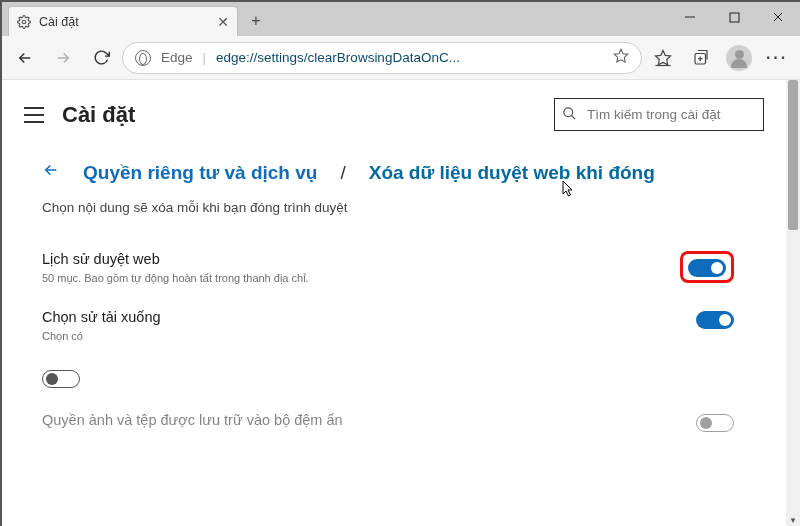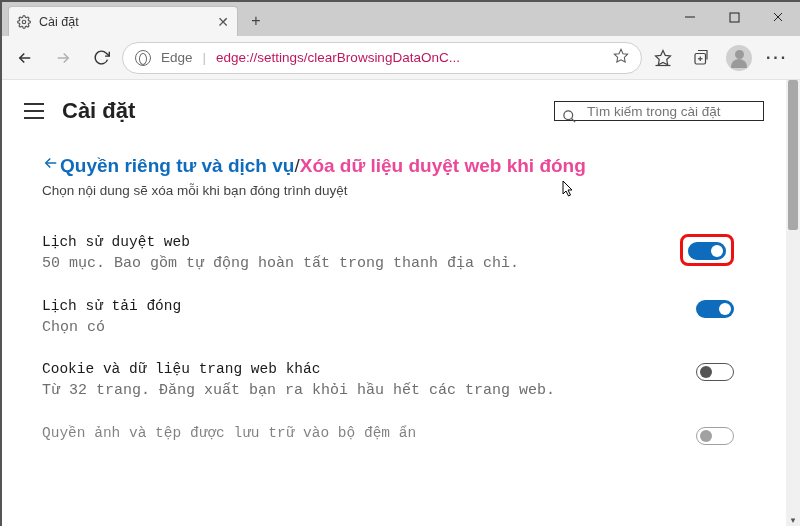--- a/index.html
+++ b/index.html
@@ -15,56 +15,56 @@
   .winbtn { width:44px; height:30px; display:flex; align-items:center; justify-content:center; font-size:12px; color:#222;}
   .winbtn svg{stroke:#222;}
   
   .toolbar { height:44px; background:#f5f5f5; display:flex; align-items:center; padding:0 6px; gap:4px; border-bottom:1px solid #e3e3e3;}
   .tbtn { width:34px; height:34px; display:flex; align-items:center; justify-content:center; color:#333; border-radius:4px;}
   .tbtn.disabled { color:#b0b0b0;}
   .addr { flex:1; height:32px; background:#fff; border:1px solid #cfcfcf; border-radius:16px; display:flex; align-items:center; padding:0 12px; gap:10px; font-size:13.5px; color:#6a6a6a; overflow:hidden;}
   .addr .edge-ico{width:16px;height:16px;border:1.5px solid #6a6a6a;border-radius:50%;position:relative;}
   .addr .edge-ico::after{content:"";position:absolute;left:3px;top:2px;width:6px;height:10px;border:1.5px solid #6a6a6a;border-radius:50%;}
   .addr .sep{color:#c0c0c0;}
-  .addr .url{white-space:nowrap;overflow:hidden;text-overflow:ellipsis; color:#be185d;}
+  .addr .url{white-space:nowrap;overflow:hidden;text-overflow:ellipsis; color:#0c4a6e;}
   .addr .star{margin-left:auto;color:#5a5a5a;}
   .avatar{width:26px;height:26px;border-radius:50%;background:#d0d0d0;display:flex;align-items:center;justify-content:center;}
   .avatar .head{width:9px;height:9px;border-radius:50%;background:#9a9a9a;position:relative;top:-3px;}
   .avatar .body{position:absolute;width:16px;height:9px;border-top-left-radius:8px;border-top-right-radius:8px;background:#9a9a9a;margin-top:12px;}
   .dots{letter-spacing:2px;font-weight:bold;color:#444;}
   
   .content { flex:1; display:flex; overflow:hidden; position:relative;}
   .page { flex:1; overflow:hidden; position:relative;}
   .scrollbar { width:14px; background:#f0f0f0; position:relative;}
   .scrollthumb{position:absolute;top:0;left:2px;width:10px;height:150px;background:#a8a8a8;border-radius:2px;}
   .scrollarrow{position:absolute;left:2px;width:10px;height:12px;display:flex;align-items:center;justify-content:center;font-size:9px;color:#555;}
   .scrollarrow.bot{bottom:0;}
   
   .settings-hdr { display:flex; align-items:center; padding:18px 22px 8px 22px; gap:18px;}
   .hamburger{width:20px;height:16px;display:flex;flex-direction:column;justify-content:space-between;cursor:pointer;}
   .hamburger span{height:2px;background:#333;width:100%;}
   .settings-title{font-size:22px;font-weight:600;color:#222;}
   .searchwrap{margin-left:auto;position:relative;}
-  .searchbox{width:210px;height:20px;border:1.5px solid #2a2a2a;padding-left:32px;font-size:13.5px;color:#777;outline:none;}
+  .searchbox{width:210px;height:33px;border:1.5px solid #2a2a2a;padding-left:32px;font-size:13.5px;color:#777;outline:none;}
   .searchicon{position:absolute;left:8px;top:8px;color:#555;}
   .cursor-arrow{position:absolute; left:560px; top:100px; font-size:14px; color:#000;}
   
   .section { padding: 22px 40px 0 40px; }
-  .crumb-row{display:flex;align-items:center;gap:0;font-size:19px;font-weight:600;}
+  .crumb-row{display:flex;align-items:center;gap:23px;font-size:19px;font-weight:600;}
   .back-arrow{color:#0f6cbd;font-size:18px;}
   .crumb-link{color:#0f6cbd;}
   .crumb-sep{color:#333;font-weight:500;}
-  .crumb-cur{color:#ec4899;}
-  .hint{font-size:13.5px;color:#444;margin-top:6px;}
+  .crumb-cur{color:#0369a1;}
+  .hint{font-size:13.5px;color:#444;margin-top:16px;}
   
   .options{margin-top:24px;}
-  .opt{display:flex;align-items:flex-start;justify-content:space-between;padding:12px 12px 12px 0;font-family:Liberation Mono, monospace;}
+  .opt{display:flex;align-items:flex-start;justify-content:space-between;padding:12px 12px 12px 0;}
   .opt .txts{max-width:560px;}
   .opt .title{font-size:14.5px;color:#1a1a1a;font-weight:500;}
-  .opt .desc{font-size:15px;color:#6e6e6e;margin-top:4px;line-height:1.3;}
+  .opt .desc{font-size:11px;color:#6e6e6e;margin-top:4px;line-height:1.3;}
   .toggle{width:38px;height:18px;border-radius:10px;position:relative;flex-shrink:0;margin-top:2px;}
   .toggle.on{background:#0f6cbd;}
   .toggle.off{background:#fff;border:1.3px solid #555;}
   .knob{width:12px;height:12px;border-radius:50%;position:absolute;top:3px;}
   .toggle.on .knob{background:#fff;right:3px;}
   .toggle.off .knob{background:#555;left:3px;top:2px;}
   .highlight{border:3px solid #e11; border-radius:8px; padding:3px 5px;}
   .fade{opacity:0.55;}
 </style>
 </head>
@@ -195,32 +195,28 @@
                 <div class="desc">50 mục. Bao gồm tự động hoàn tất trong thanh địa chỉ.</div>
               </div>
               <div class="highlight">
                 <div class="toggle on">
                   <div class="knob"></div>
                 </div>
               </div>
             </div>
             <div class="opt">
               <div class="txts">
-                <div class="title">Lịch sử tải đóng</div>
+                <div class="title">Chọn sử tải xuống</div>
                 <div class="desc">Chọn có</div>
               </div>
               <div class="toggle on">
                 <div class="knob"></div>
               </div>
             </div>
             <div class="opt">
-              <div class="txts">
-                <div class="title">Cookie và dữ liệu trang web khác</div>
-                <div class="desc">Từ 32 trang. Đăng xuất bạn ra khỏi hầu hết các trang web.</div>
-              </div>
               <div class="toggle off">
                 <div class="knob"></div>
               </div>
             </div>
             <div class="opt fade">
               <div class="txts">
                 <div class="title">Quyền ảnh và tệp được lưu trữ vào bộ đệm ẩn</div>
               </div>
               <div class="toggle off">
                 <div class="knob"></div>

